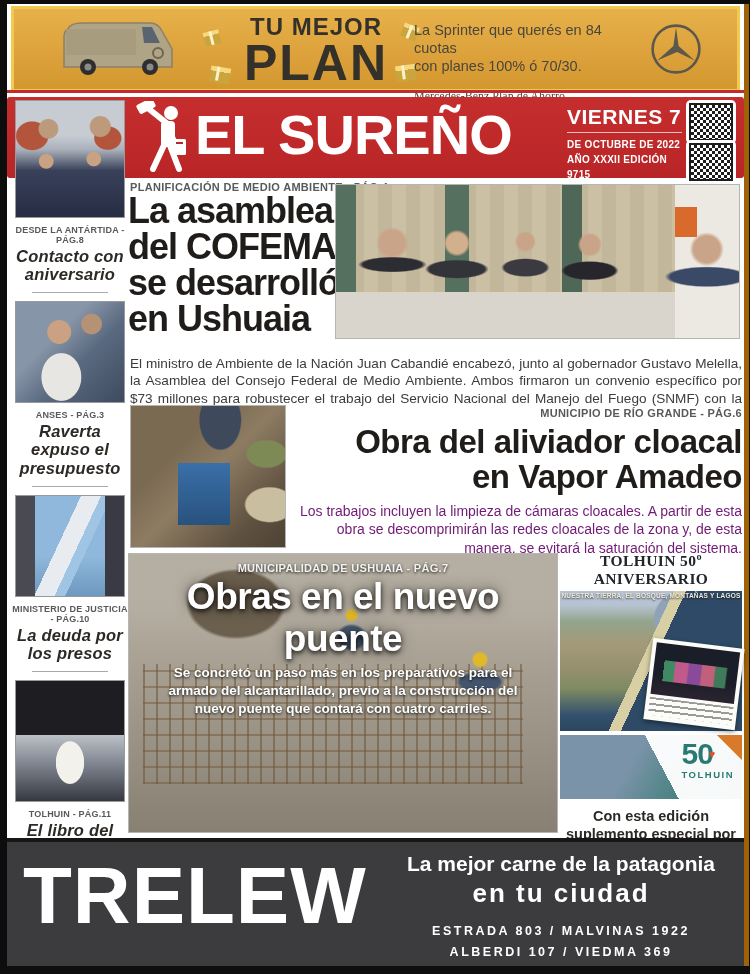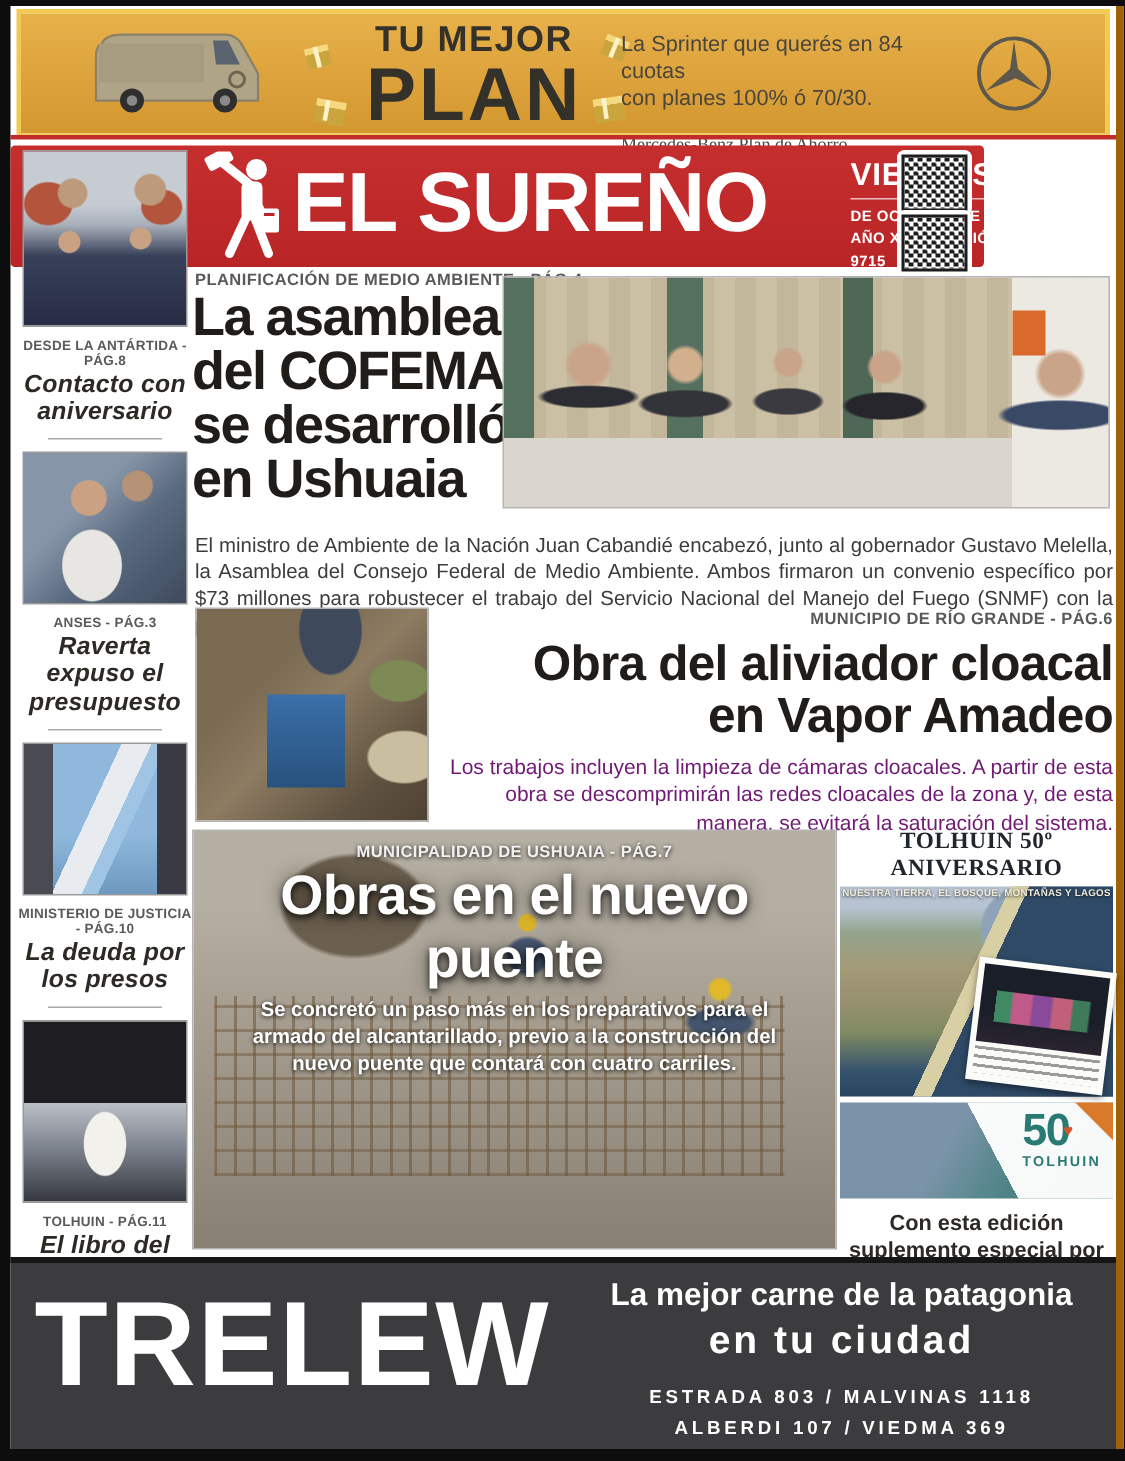--- a/index.html
+++ b/index.html
@@ -23,21 +23,21 @@
   .ad-title .l2{display:block;font-size:50px;font-weight:900;letter-spacing:2px;line-height:.9;}
   .gift{position:absolute;width:16px;height:14px;background:linear-gradient(180deg,#f6d87e 0 30%,#caa53d 30%);transform:rotate(-14deg);}
   .gift:after{content:"";position:absolute;left:6px;top:0;width:3px;height:14px;background:#fdf2c8;}
   .ad-copy{position:absolute;left:400px;top:12px;width:230px;color:#4a463c;}
   .ad-copy .t1,.ad-copy .t2{display:block;font-size:14.5px;line-height:1.25;}
   .ad-copy .brand{display:block;margin-top:14px;font-family:"Liberation Serif",serif;font-size:12px;color:#4a463c;}
   .mb-logo{position:absolute;right:35px;top:14px;width:52px;height:52px;}
   
   .red-rule{position:absolute;left:0;top:86px;width:737px;height:3px;background:#c22a2c;}
   .masthead{
-    position:absolute;left:0;top:93px;width:649px;height:81px;
+    position:absolute;left:0;top:93px;width:737px;height:81px;
     background:linear-gradient(180deg,#c62e2e,#b92527);border-radius:3px;
   }
   .mh-figure{position:absolute;left:128px;top:4px;width:58px;height:74px;}
   .mh-title{
     position:absolute;left:188px;top:6px;margin:0;color:#fff;
     font-size:56px;font-weight:900;letter-spacing:-1px;line-height:1.15;
   }
   .datebox{position:absolute;left:560px;top:8px;width:115px;color:#fff;}
   .datebox .day{font-size:21px;font-weight:800;letter-spacing:.5px;}
   .datebox .sep{height:1px;background:rgba(255,255,255,.7);margin:3px 0 4px;}
@@ -314,19 +314,19 @@
     </div>
     <div class="tl-caption">Con esta edición suplemento especial por el aniversario de Tolhuin</div>
   </div>
 
   <div class="ad-bottom">
     <h2 class="trelew">TRELEW</h2>
     <div class="ab-right">
       <div class="ab-line1">La mejor carne de la patagonia</div>
       <div class="ab-line2">en tu ciudad</div>
       <div class="ab-addr">
-        <div>ESTRADA 803 / MALVINAS 1118</div>
+        <div>ESTRADA 803 / MALVINAS 1922</div>
         <div>ALBERDI 107 / VIEDMA 369</div>
       </div>
     </div>
   </div>
 
 </div>
 
 </body></html>

